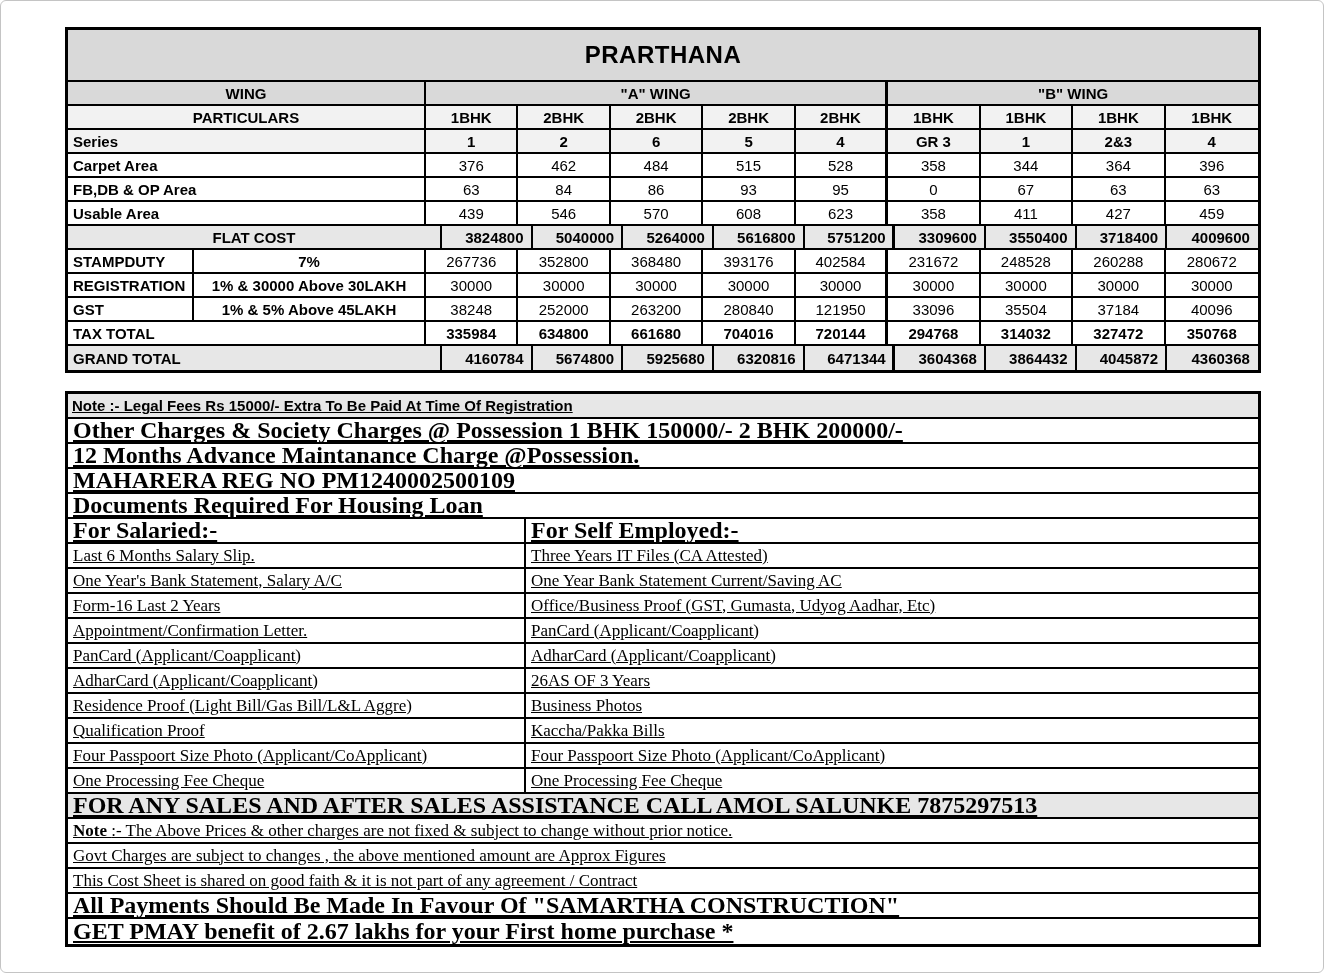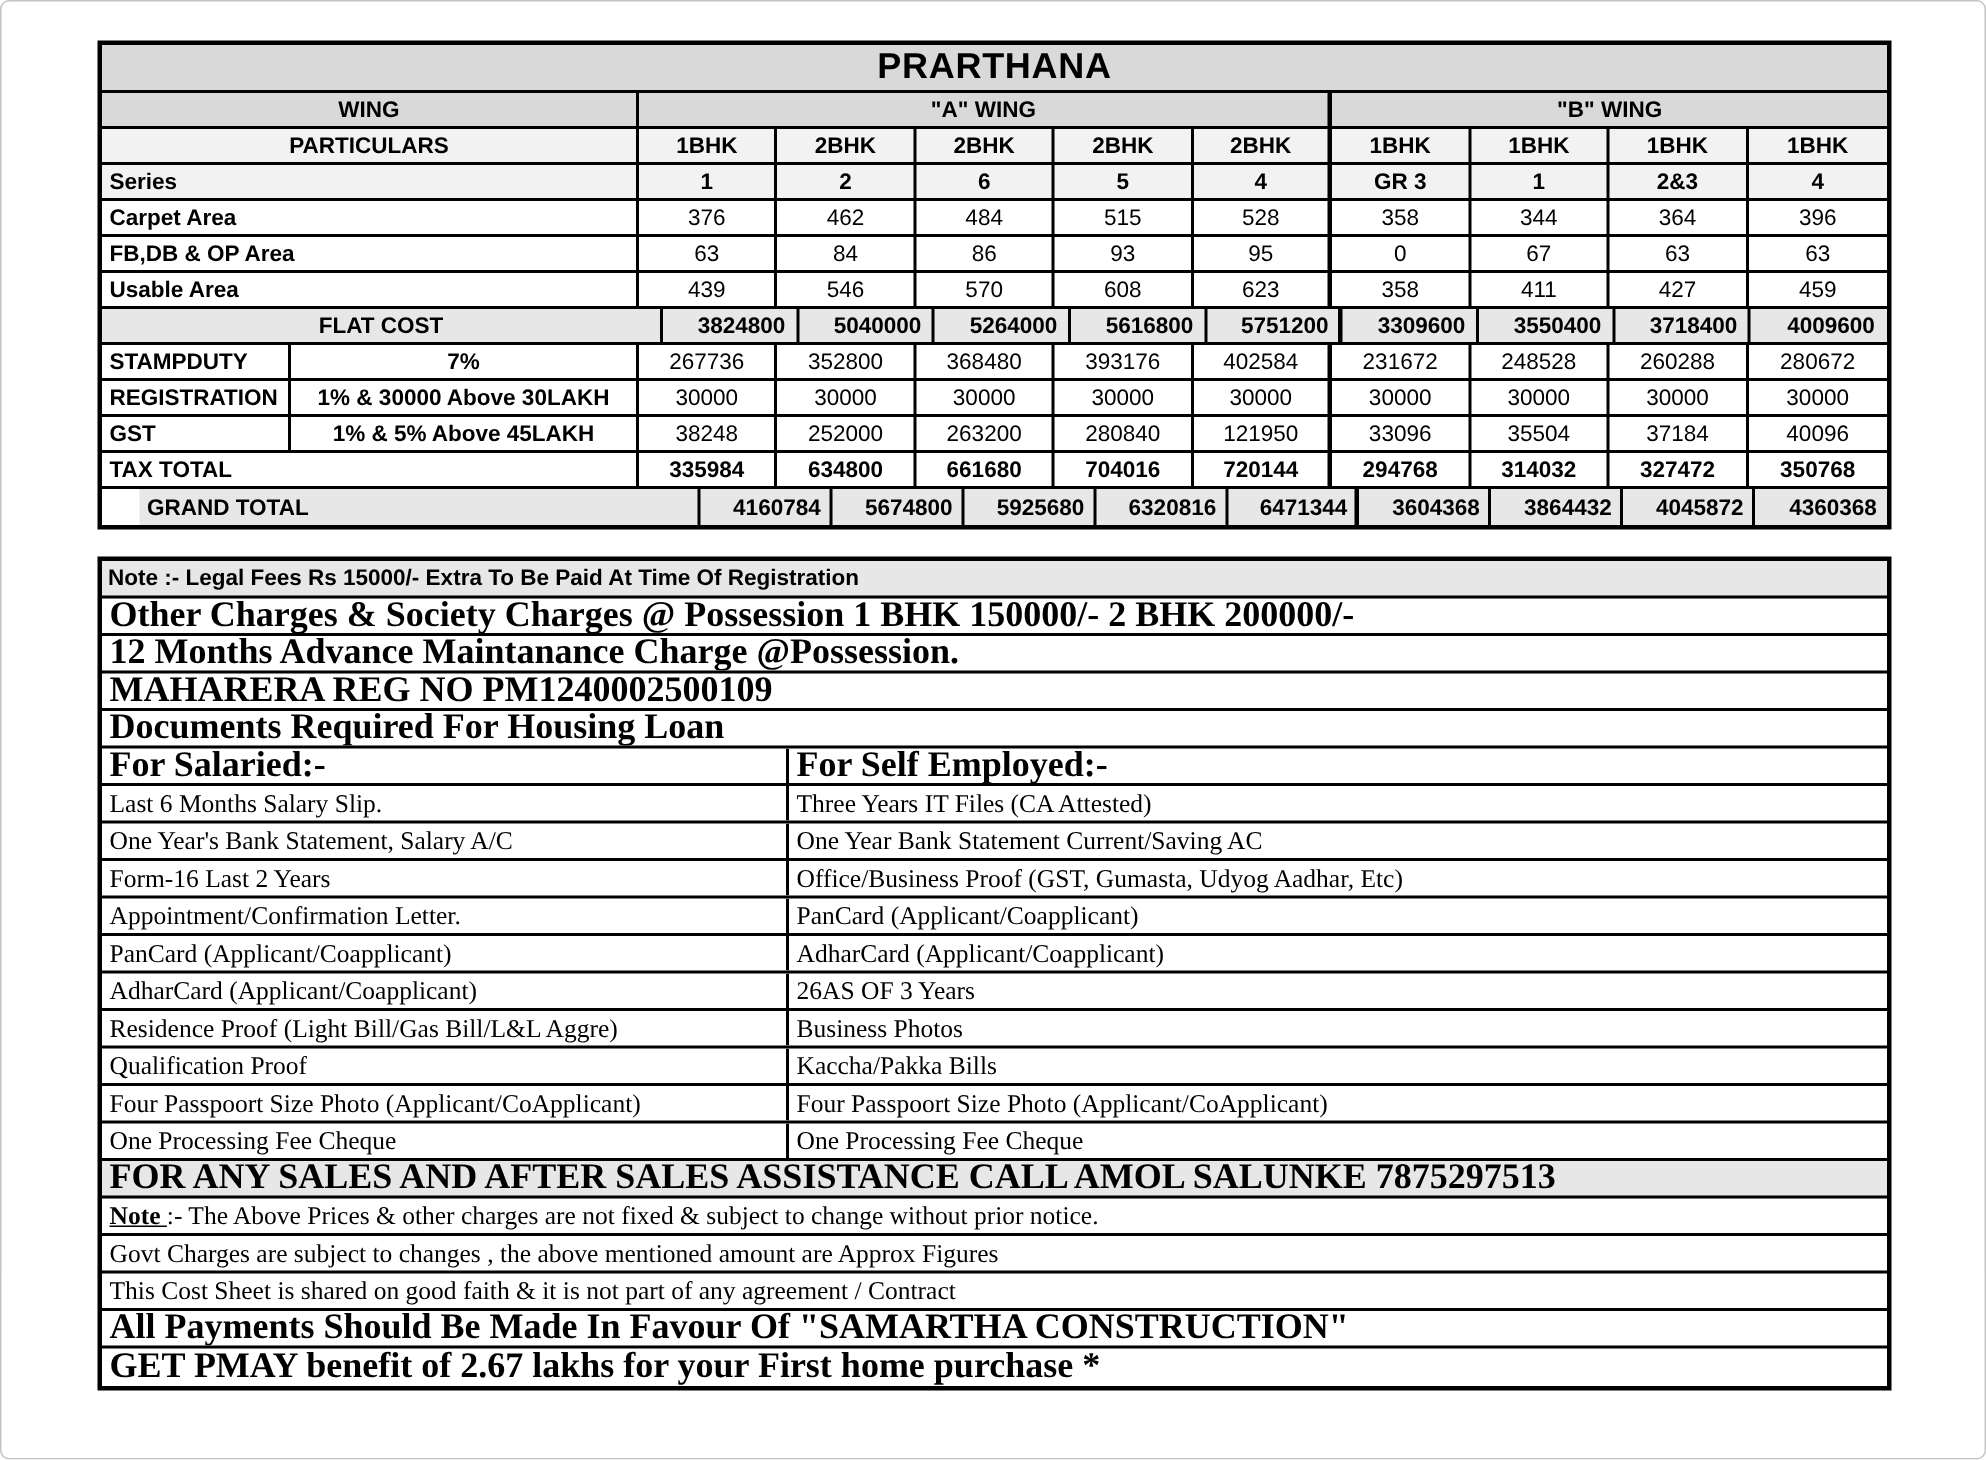--- a/index.html
+++ b/index.html
@@ -10,22 +10,22 @@
   }
   .sheet { position:absolute; left:64px; top:26px; width:1196px; }
 
   
   .cost-table { border:3px solid #000; background:#fff; }
   .t-row {
     display:grid;
     grid-template-columns:126px 232px repeat(9, 1fr);
     height:24px; border-bottom:2px solid #000;
   }
-  .t-row:last-child { border-bottom:none;margin-left:25px; }
-  .t-row.title-row { height:32px; }
+  .t-row:last-child { border-bottom:none; }
+  .t-row.title-row { height:52px; }
   .cell {
     display:flex; align-items:center; justify-content:center;
     font-size:15px; font-weight:bold; color:#000;
     border-right:2px solid #000; overflow:hidden; white-space:nowrap;
   }
   .cell.no-r { border-right:none; }
   .cell.thick-r { border-right-width:3px; }
   .cell.left { justify-content:flex-start; padding-left:5px; }
   .cell.norm { font-weight:normal; }
   .span2 { grid-column:1 / 3; }
@@ -33,21 +33,21 @@
   .span-awing { grid-column:3 / 8; }
   .span-bwing { grid-column:8 / 12; }
   .title-cell { font-size:24px; letter-spacing:0.5px; }
   .gray1 { background:#d9d9d9; }
   .gray2 { background:#e7e7e7;gap:16px; }
   .light { background:#f2f2f2; }
 
   .spacer { height:18px; }
 
   
-  .lower-table { border:3px solid #000; background:#fff; }
+  .lower-table { border:3px solid #000; background:#fff;text-decoration:underline; }
   .l-row {
     display:flex; align-items:center; height:25px;
     border-bottom:2px solid #000; overflow:hidden; white-space:nowrap;
   }
   .l-row:last-child { border-bottom:none; }
   .l-row.grid2 { display:grid; grid-template-columns:458px 1fr; padding:0; }
   .l-cell { display:flex; align-items:center; height:100%; padding-left:5px; overflow:hidden; white-space:nowrap; }
   .l-cell.div-r { border-right:2px solid #000; }
   .sans-note { font-family:"Liberation Sans",sans-serif; font-size:15px; font-weight:bold; padding-left:4px; }
   .serif { font-family:"Liberation Serif",serif; font-size:17px; padding-left:5px; }

